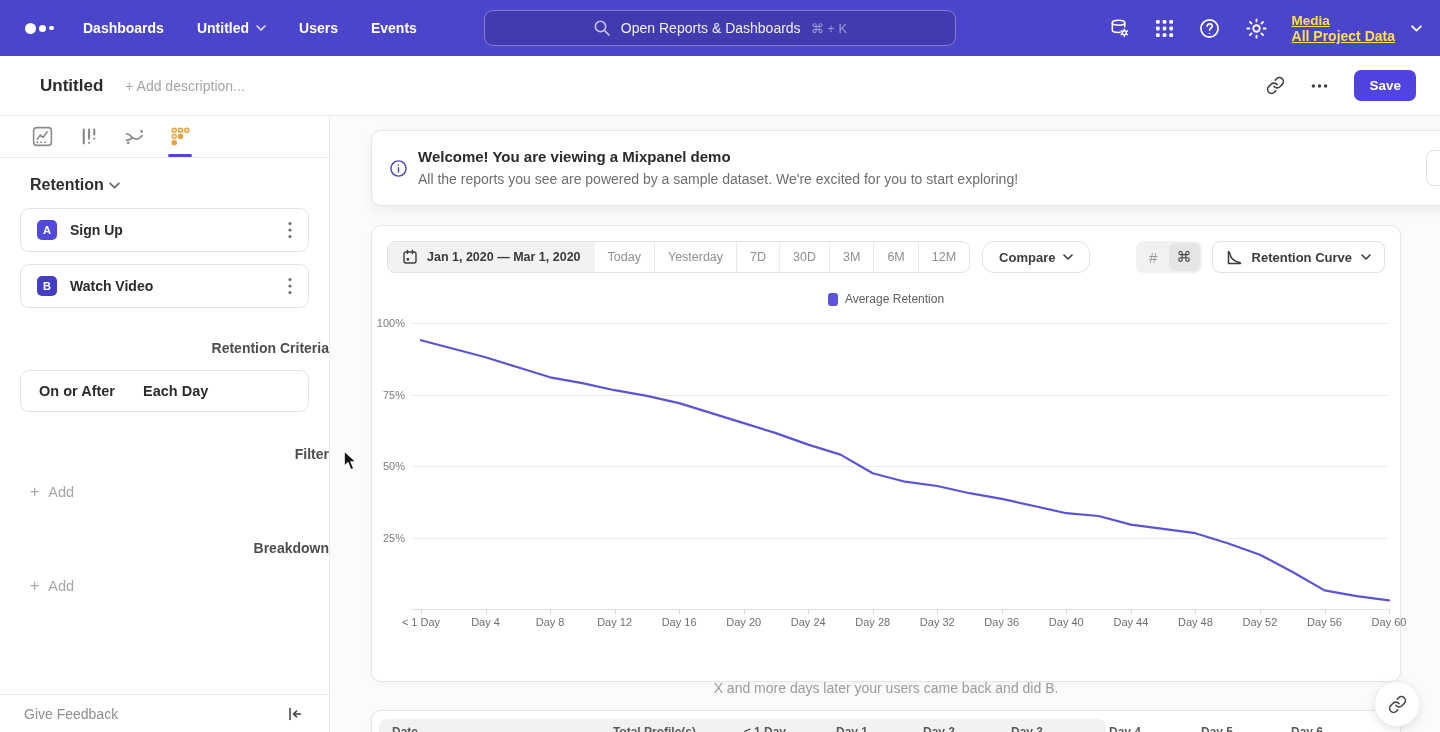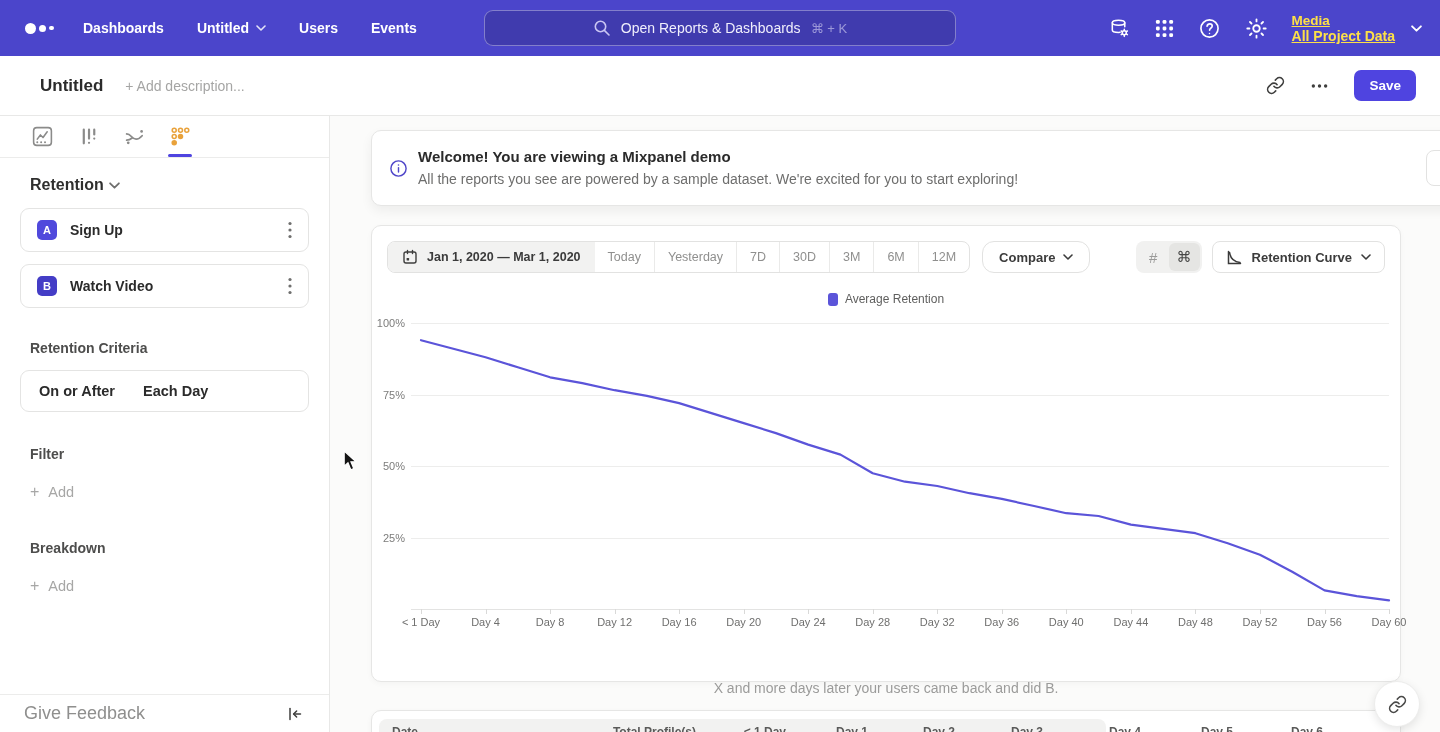--- a/index.html
+++ b/index.html
@@ -37,27 +37,27 @@
   .side-tabs { height:42px; border-bottom:1px solid #ececeb; display:flex; align-items:stretch; padding-left:30px; gap:22px; }
   .side-tab { position:relative; width:24px; display:flex; align-items:center; justify-content:center; cursor:pointer; }
   .side-tab.active::after { content:""; position:absolute; left:0; right:0; bottom:0; height:3px; border-radius:2px; background:#4f44e0; }
   .ret-head { margin:18px 0 0 30px; display:flex; align-items:center; gap:5px; font-size:16px; font-weight:700; color:#2f2f2e; cursor:pointer; }
   .ret-head svg { color:#6f6f6e; }
   .event-card { margin:12px 20px 0; height:44px; border:1px solid #e4e4e3; border-radius:9px; display:flex; align-items:center; padding:0 14px 0 16px; cursor:pointer; background:#fff; }
   .event-card:first-of-type { margin-top:14px; }
   .badge { width:20px; height:20px; border-radius:5px; color:#fff; font-size:11px; font-weight:700; display:flex; align-items:center; justify-content:center; }
   .event-label { margin-left:13px; font-size:14px; font-weight:600; color:#2b2b2b; }
   .kebab { margin-left:auto; padding:4px 2px; cursor:pointer; }
-  .section-label { margin:32px 0 0 30px; font-size:14px; font-weight:700; color:#4d4d4c; }
+  .section-label { margin:32px 0 0 30px; font-size:14px; font-weight:700; color:#4d4d4c;text-align:right; }
   .criteria-card { margin:14px 20px 0; height:42px; border:1px solid #e4e4e3; border-radius:9px; display:flex; align-items:center; gap:28px; padding-left:18px; }
   .criteria-card span { font-size:14.5px; font-weight:600; color:#2b2b2b; cursor:pointer; }
   .add-row { margin:22px 0 0 30px; display:flex; align-items:center; gap:9px; color:#a7a7a6; font-size:14.5px; cursor:pointer; }
   .add-row .plus { font-size:16px; line-height:14px; }
   .side-foot { position:absolute; left:0; right:0; bottom:0; height:38px; border-top:1px solid #ececeb; display:flex; align-items:center; justify-content:space-between; padding:0 26px 0 24px; }
-  .feedback { font-size:18px; color:#8f8f8e; cursor:pointer; }
+  .feedback { font-size:14px; color:#8f8f8e; cursor:pointer; }
 
   
   .main { position:absolute; left:330px; top:116px; width:1110px; bottom:0; background:#fbfbfa; }
   .card { position:absolute; background:#fff; border:1px solid #e6e6e5; border-radius:10px; }
   .banner { left:41px; top:14px; width:1224px; height:76px; box-shadow:0 5px 12px rgba(0,0,0,.06); display:flex; align-items:center; padding:0 20px 0 17px; }
   .banner-txt { margin-left:10px; }
   .banner-title { font-size:15px; font-weight:700; color:#2b2b2b; line-height:20px; }
   .banner-sub { font-size:14px; color:#6e6e6d; line-height:20px; margin-top:2px; }
   .datasets-btn { margin-left:auto; height:36px; border:1px solid #e2e2e1; border-radius:8px; background:#fff; display:flex; align-items:center; gap:9px; padding:0 14px; font-size:13.5px; font-weight:600; color:#3b3b3b; cursor:pointer; font-family:inherit; }
 

